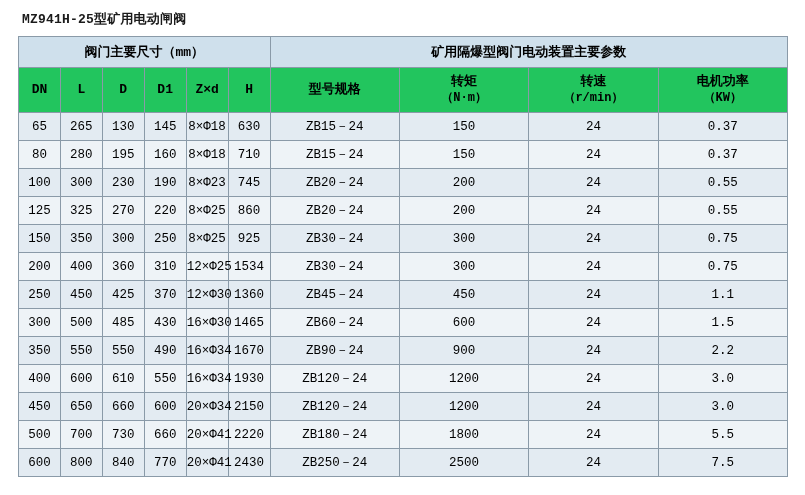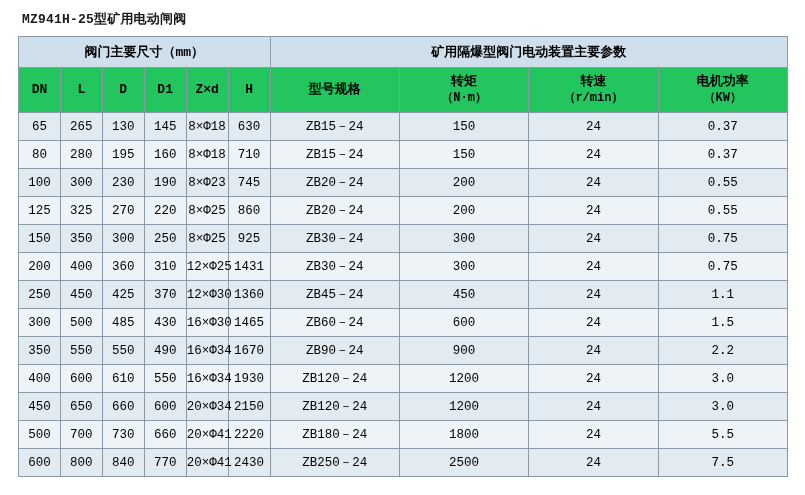--- a/index.html
+++ b/index.html
@@ -182,21 +182,21 @@
           <td class="col-torque">300</td>
           <td class="col-speed">24</td>
           <td class="col-power">0.75</td>
         </tr>
         <tr>
           <td class="col-dn">200</td>
           <td class="col-l">400</td>
           <td class="col-d">360</td>
           <td class="col-d1">310</td>
           <td class="col-zd">12×Φ25</td>
-          <td class="col-h">1431</td>
+          <td class="col-h">1534</td>
           <td class="col-model">ZB30－24</td>
           <td class="col-torque">300</td>
           <td class="col-speed">24</td>
           <td class="col-power">0.75</td>
         </tr>
         <tr class="alt">
           <td class="col-dn">250</td>
           <td class="col-l">450</td>
           <td class="col-d">425</td>
           <td class="col-d1">370</td>

